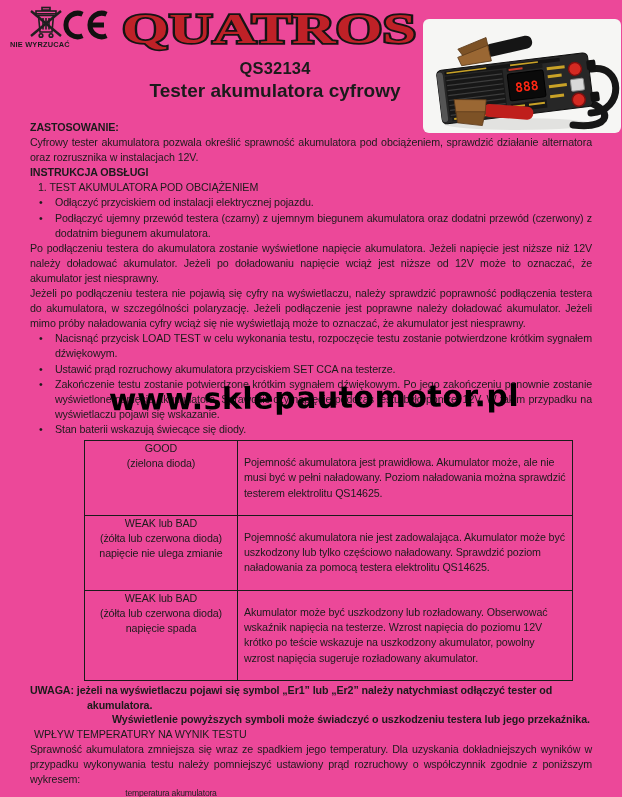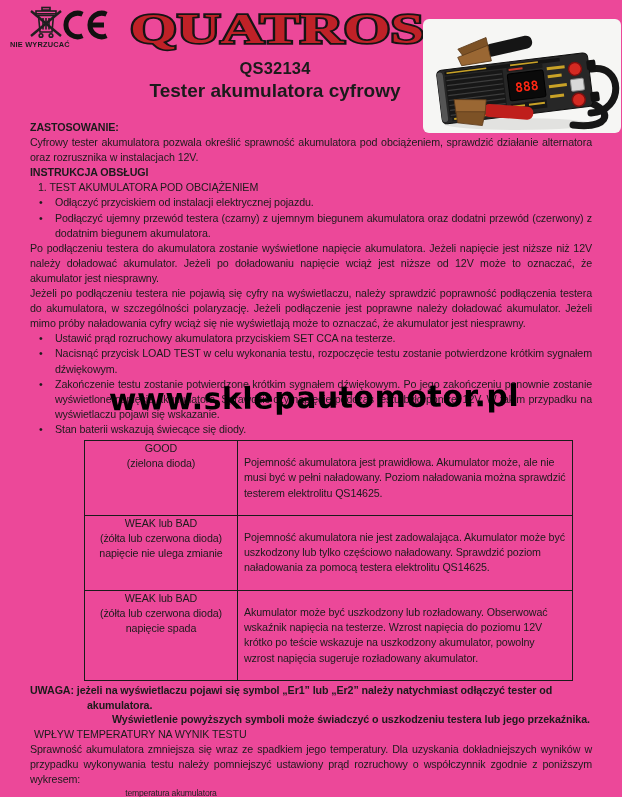--- a/index.html
+++ b/index.html
@@ -2,21 +2,21 @@
 <html><head>
 <meta charset="utf-8">
 <style>
   html,body{margin:0;padding:0;background:#e8e8e8;}
   .page{position:relative;width:622px;height:797px;background:#ec4899;overflow:hidden;
         font-family:"Liberation Sans",sans-serif;color:#1b1b1b;}
   
   .weee{position:absolute;left:26px;top:5px;}
   .weee-cap{position:absolute;left:10px;top:40px;font-size:7.4px;font-weight:bold;letter-spacing:.2px;}
   .ce{position:absolute;left:61px;top:8px;}
-  .logo{position:absolute;left:126px;top:4px;}
+  .logo{position:absolute;left:118px;top:4px;}
   .photo{position:absolute;left:423px;top:19px;}
   .model{position:absolute;left:130px;top:59px;width:290px;text-align:center;
          font-size:16.5px;font-weight:bold;letter-spacing:.2px;}
   .ptitle{position:absolute;left:105px;top:80px;width:340px;text-align:center;
           font-size:19px;font-weight:bold;}
   
   .body-col{position:absolute;left:30px;top:120px;width:562px;
             font-size:10.7px;line-height:15.1px;letter-spacing:-.1px;}
   .body-col p{margin:0;}
   .j{text-align:justify;}
@@ -156,22 +156,22 @@
     <p class="j">Cyfrowy tester akumulatora pozwala określić sprawność akumulatora pod obciążeniem, sprawdzić działanie alternatora oraz rozrusznika w instalacjach 12V.</p>
     <p class="b">INSTRUKCJA OBSŁUGI</p>
     <p class="num-item">1.   TEST AKUMULATORA POD OBCIĄŻENIEM</p>
 
     <p class="bullet">Odłączyć przyciskiem od instalacji elektrycznej pojazdu.</p>
     <p class="bullet j">Podłączyć ujemny przewód testera (czarny) z ujemnym biegunem akumulatora oraz dodatni przewód (czerwony) z dodatnim biegunem akumulatora.</p>
 
     <p class="j">Po podłączeniu testera do akumulatora zostanie wyświetlone napięcie akumulatora. Jeżeli napięcie jest niższe niż 12V należy doładować akumulator. Jeżeli po doładowaniu napięcie wciąż jest niższe od 12V może to oznaczać, że akumulator jest niesprawny.</p>
     <p class="j">Jeżeli po podłączeniu testera nie pojawią się cyfry na wyświetlaczu, należy sprawdzić poprawność podłączenia testera do akumulatora, w szczególności polaryzację. Jeżeli podłączenie jest poprawne należy doładować akumulator. Jeżeli mimo próby naładowania cyfry wciąż się nie wyświetlają może to oznaczać, że akumulator jest niesprawny.</p>
 
+    <p class="bullet j">Nacisnąć przycisk LOAD TEST w celu wykonania testu, rozpoczęcie testu zostanie potwierdzone krótkim sygnałem dźwiękowym.</p>
     <p class="bullet">Ustawić prąd rozruchowy akumulatora przyciskiem SET CCA na testerze.</p>
-    <p class="bullet j">Nacisnąć przycisk LOAD TEST w celu wykonania testu, rozpoczęcie testu zostanie potwierdzone krótkim sygnałem dźwiękowym.</p>
     <p class="bullet j">Zakończenie testu zostanie potwierdzone krótkim sygnałem dźwiękowym. Po jego zakończeniu ponownie zostanie wyświetlone napięcie akumulatora. Sprawdzić czy napięcie podczas testu było poniżej 12V. W takim przypadku na wyświetlaczu pojawi się wskazanie.</p>
     <p class="bullet">Stan baterii wskazują świecące się diody.</p>
 
     <table class="res">
       <tbody>
         <tr>
           <td class="status">GOOD
 (zielona dioda)</td>
           <td>Pojemność akumulatora jest prawidłowa. Akumulator może, ale nie musi być w pełni naładowany. Poziom naładowania można sprawdzić testerem elektrolitu QS14625.</td>
         </tr>

